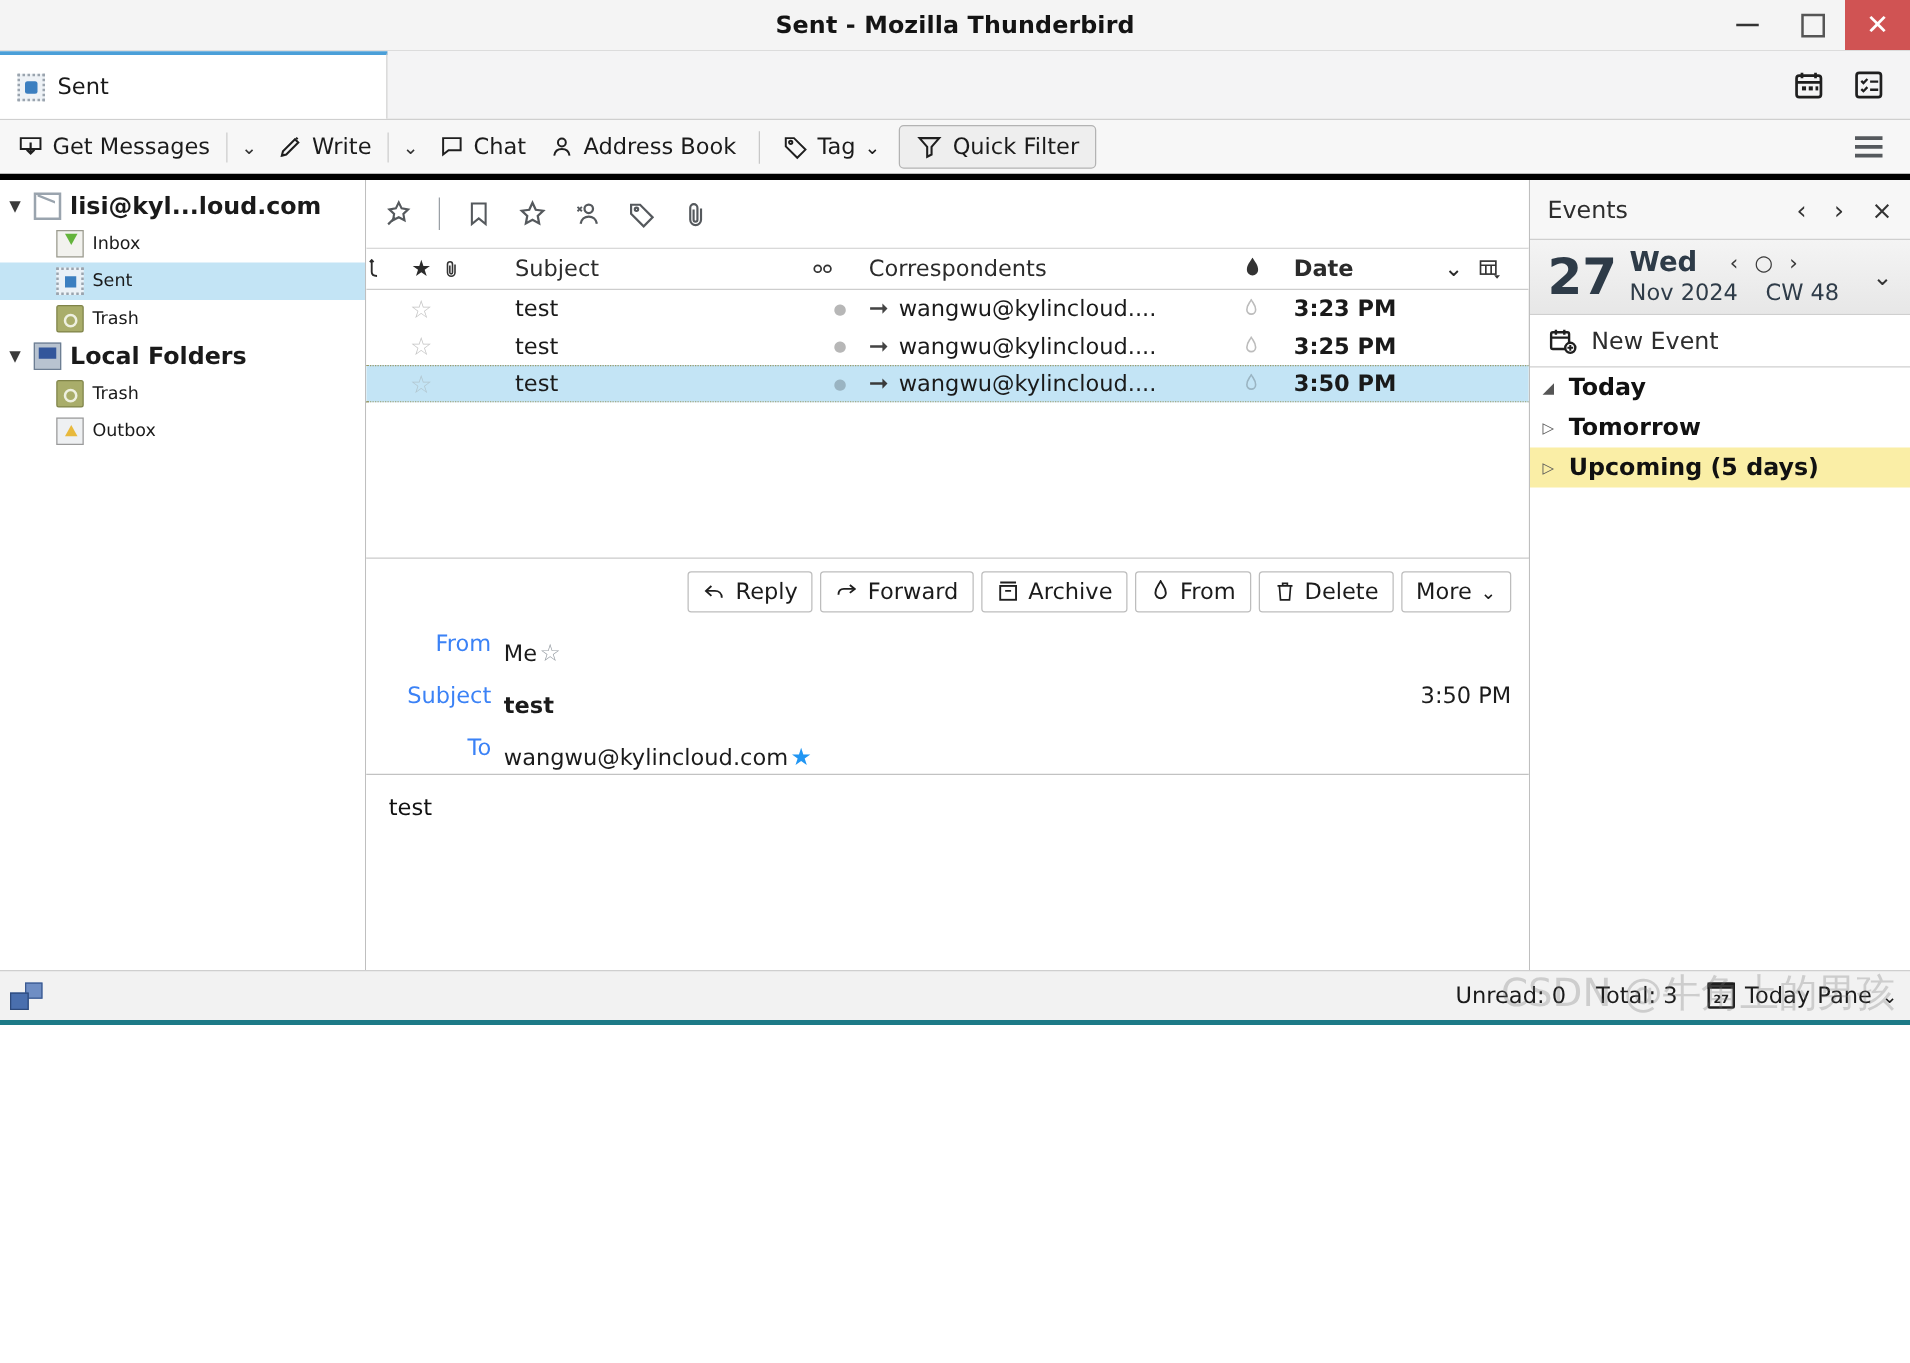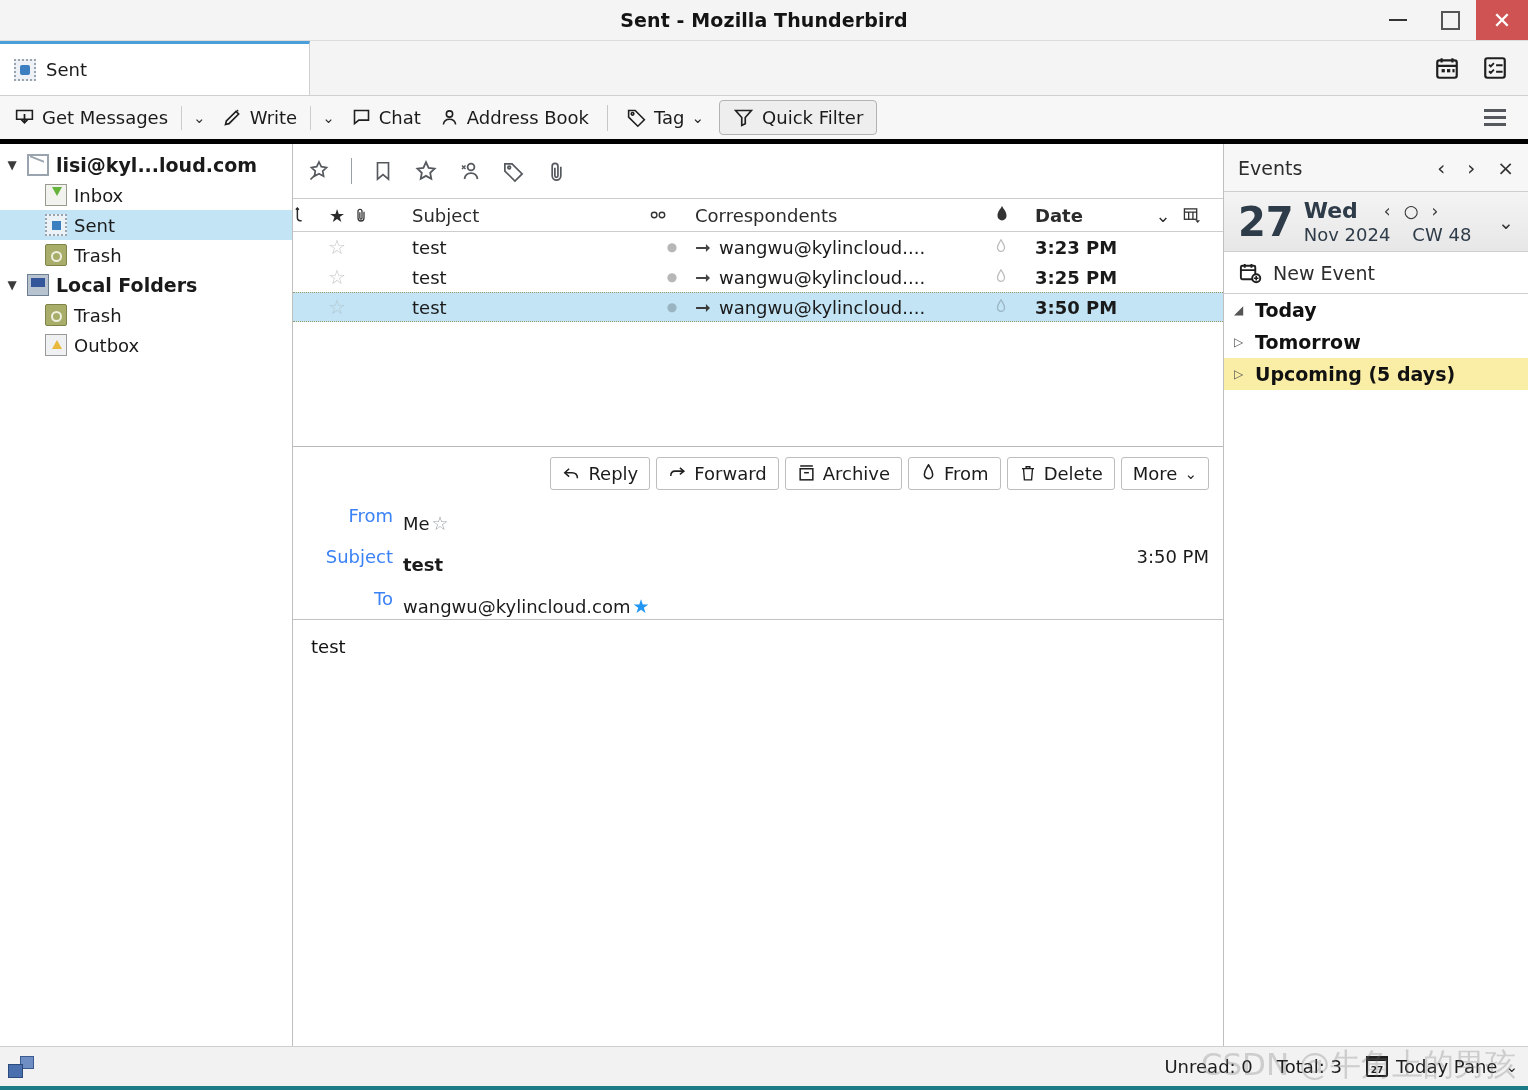--- a/index.html
+++ b/index.html
@@ -11,21 +11,21 @@
     width: 1528px;
     height: 1090px;
     font-family: "DejaVu Sans", "Liberation Sans", sans-serif;
     font-size: 17px;
     color: #1a1a1a;
     overflow: hidden;
     position: relative;
   }
   .app {
     width: 1528px;
-    height: 1090px;
+    height: 820px;
     display: flex;
     flex-direction: column;
     position: relative;
     box-sizing: border-box;
     border-bottom: 4px solid #1d7a87;
   }
 
   
   .titlebar {
     height: 40px;
@@ -194,21 +194,21 @@
     padding-top: 6px;
     box-sizing: border-box;
     overflow: hidden;
   }
   .frow {
     display: flex;
     align-items: center;
     height: 30px;
     gap: 7px;
     padding-left: 4px;
-    font-size: 18px;
+    font-size: 14px;
     white-space: nowrap;
   }
   .frow.selected { background: #c3e4f5; }
   .frow.account { font-weight: bold; font-size: 19px; }
   .twisty {
     width: 16px;
     display: inline-block;
     text-align: center;
     font-size: 12px;
     color: #3b3b3b;

